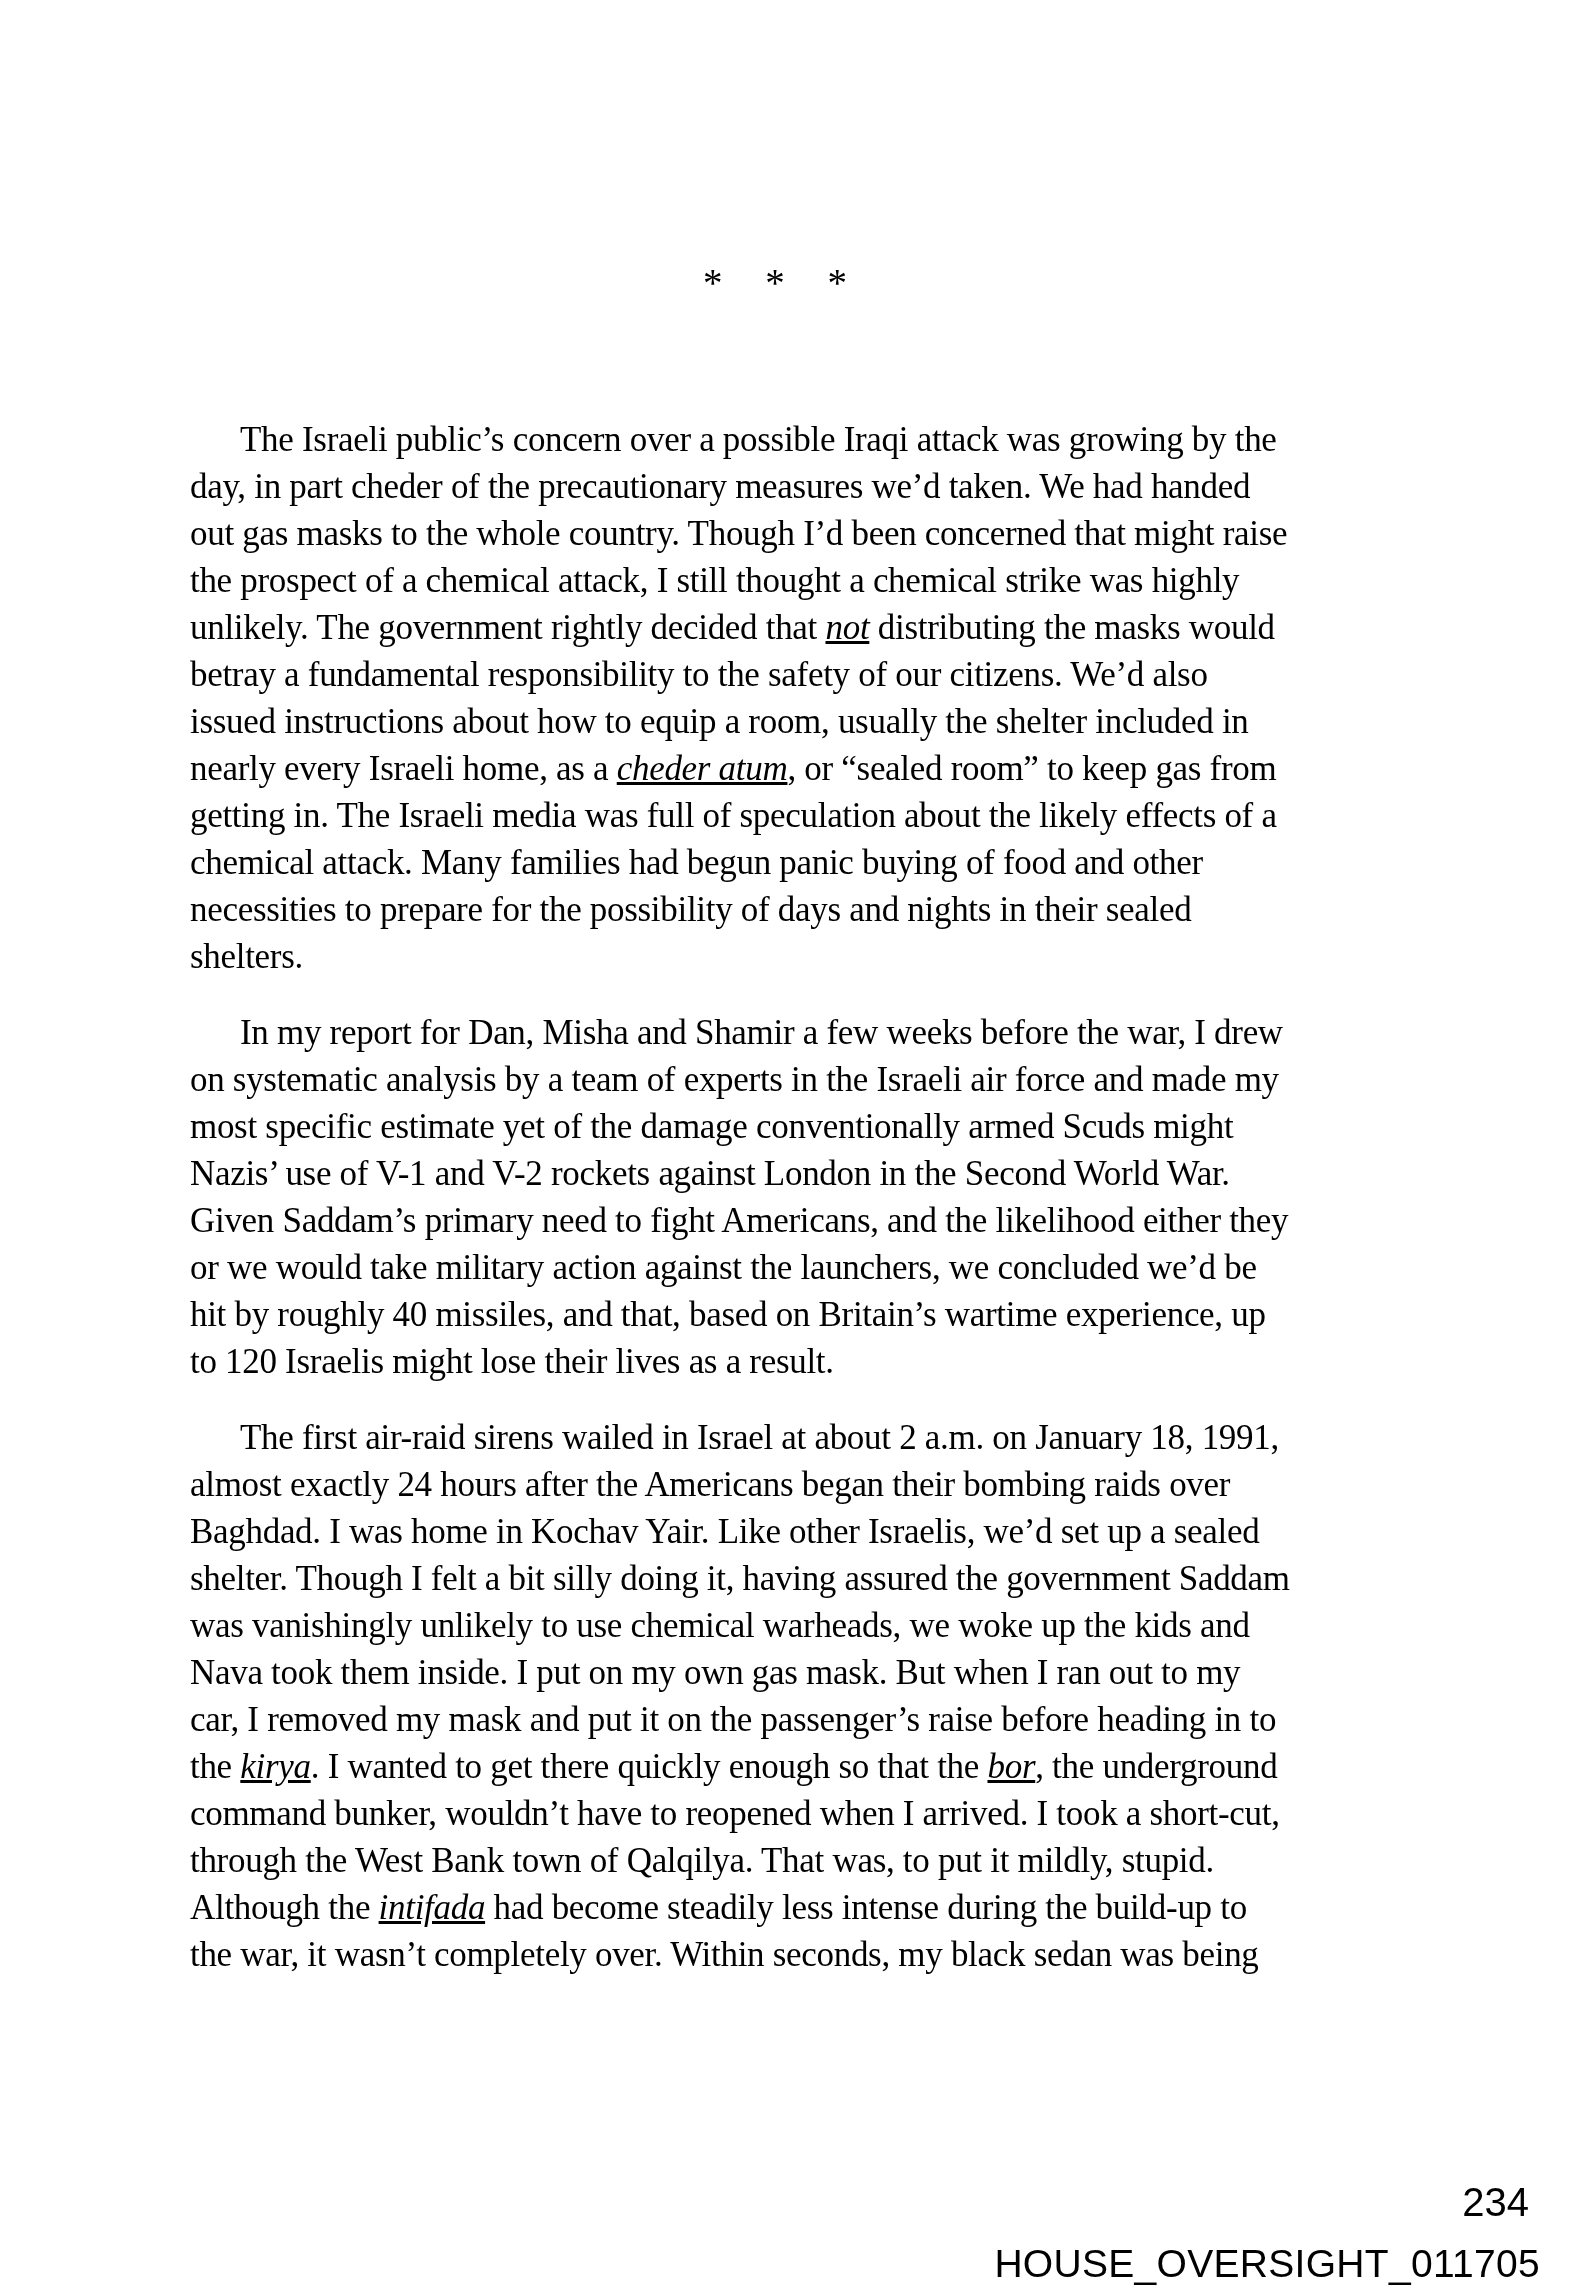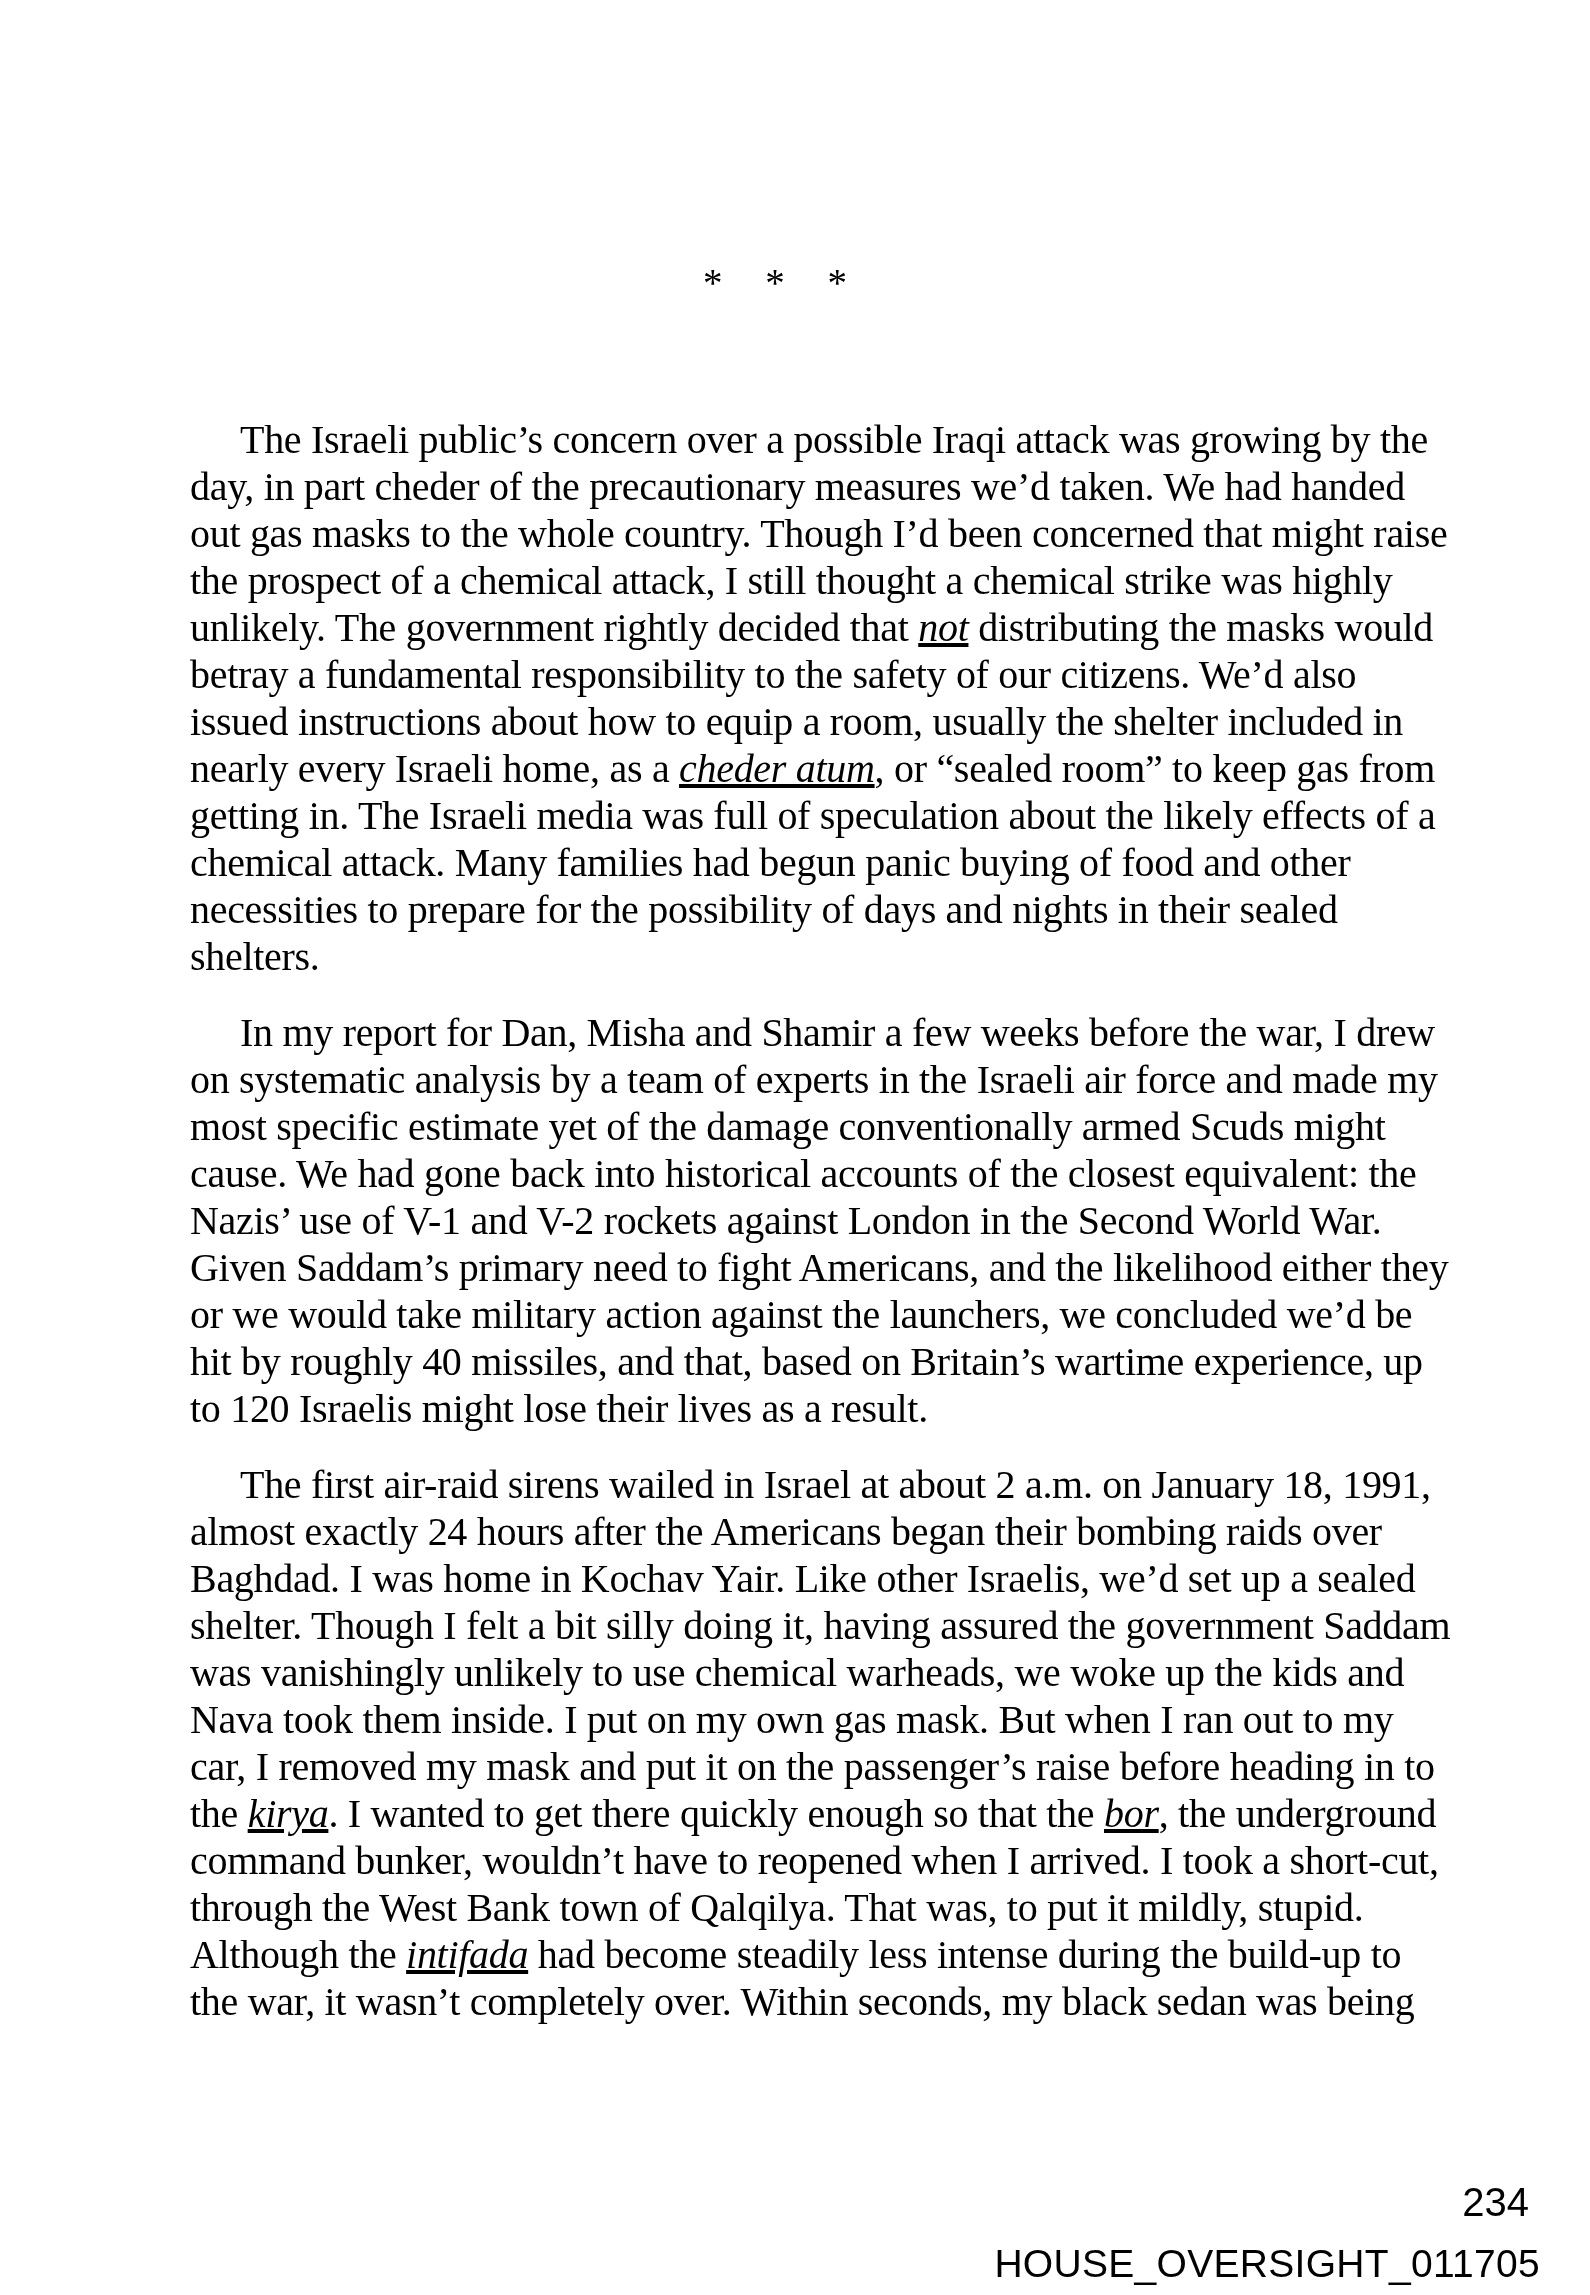--- a/index.html
+++ b/index.html
@@ -25,21 +25,21 @@
     font-size: 39px;
     line-height: 47px;
     word-spacing: 33px;
     color: #000;
   }
   .text-block {
     position: absolute;
     top: 416px;
     left: 190px;
     width: 1219px;
-    font-size: 40px;
+    font-size: 35px;
     line-height: 47px;
     letter-spacing: -0.3px;
   }
   .paragraph {
     margin: 0 0 29px 0;
     padding: 0;
   }
   .paragraph .line {
     white-space: nowrap;
   }
@@ -91,21 +91,20 @@
         <div class="line"><span>nearly every Israeli home, as a </span><em>cheder atum</em><span>, or “sealed room” to keep gas from</span></div>
         <div class="line"><span>getting in. The Israeli media was full of speculation about the likely effects of a</span></div>
         <div class="line"><span>chemical attack. Many families had begun panic buying of food and other</span></div>
         <div class="line"><span>necessities to prepare for the possibility of days and nights in their sealed</span></div>
         <div class="line"><span>shelters.</span></div>
       </div>
     <div class="paragraph">
         <div class="line"><span>In my report for Dan, Misha and Shamir a few weeks before the war, I drew</span></div>
         <div class="line"><span>on systematic analysis by a team of experts in the Israeli air force and made my</span></div>
         <div class="line"><span>most specific estimate yet of the damage conventionally armed Scuds might</span></div>
-        <div class="line"><span>cause. We had gone back into historical accounts of the closest equivalent: the</span></div>
         <div class="line"><span>Nazis’ use of V-1 and V-2 rockets against London in the Second World War.</span></div>
         <div class="line"><span>Given Saddam’s primary need to fight Americans, and the likelihood either they</span></div>
         <div class="line"><span>or we would take military action against the launchers, we concluded we’d be</span></div>
         <div class="line"><span>hit by roughly 40 missiles, and that, based on Britain’s wartime experience, up</span></div>
         <div class="line"><span>to 120 Israelis might lose their lives as a result.</span></div>
       </div>
     <div class="paragraph">
         <div class="line"><span>The first air-raid sirens wailed in Israel at about 2 a.m. on January 18, 1991,</span></div>
         <div class="line"><span>almost exactly 24 hours after the Americans began their bombing raids over</span></div>
         <div class="line"><span>Baghdad. I was home in Kochav Yair. Like other Israelis, we’d set up a sealed</span></div>

